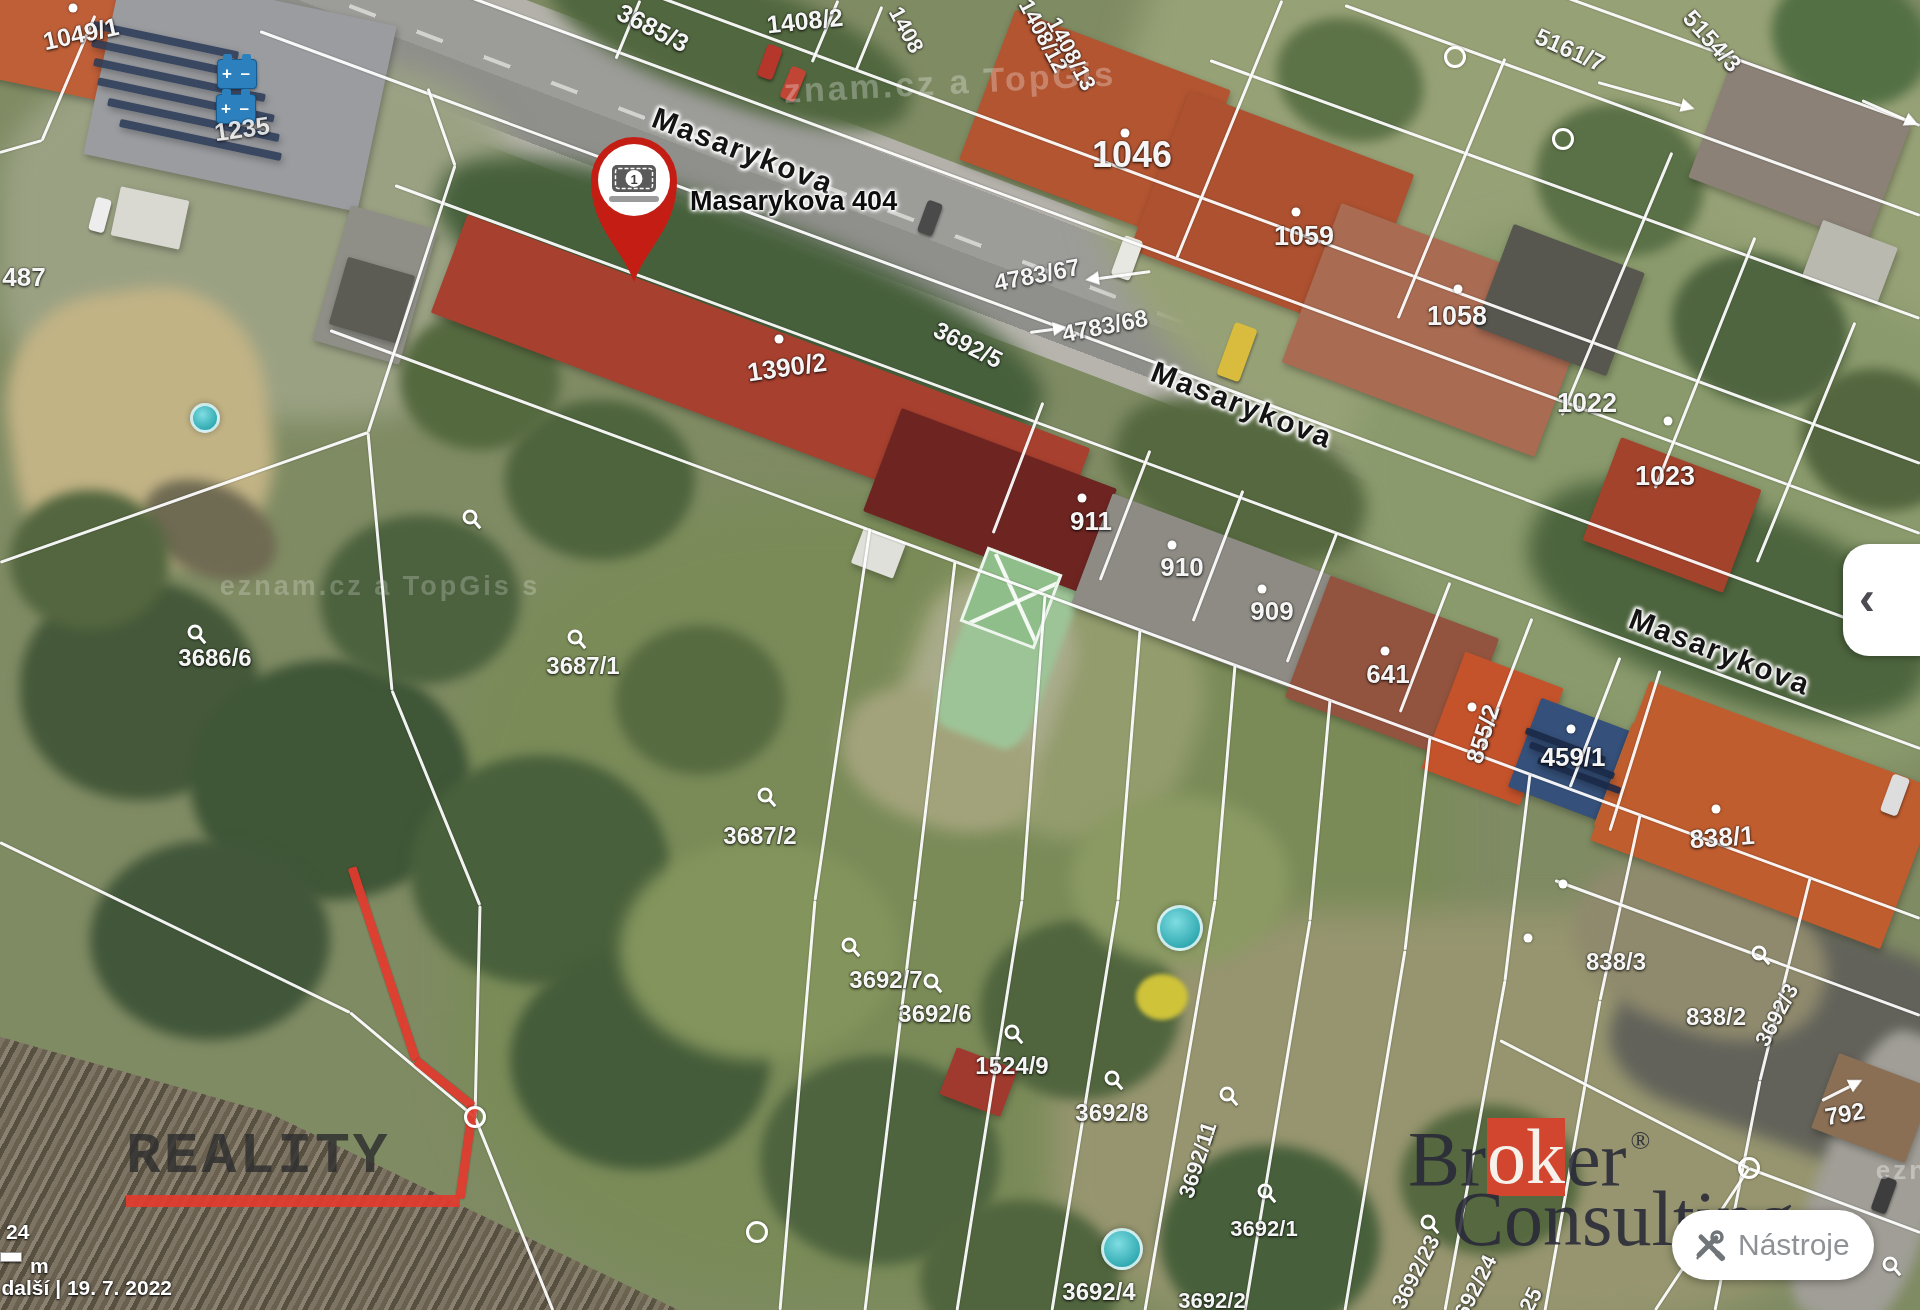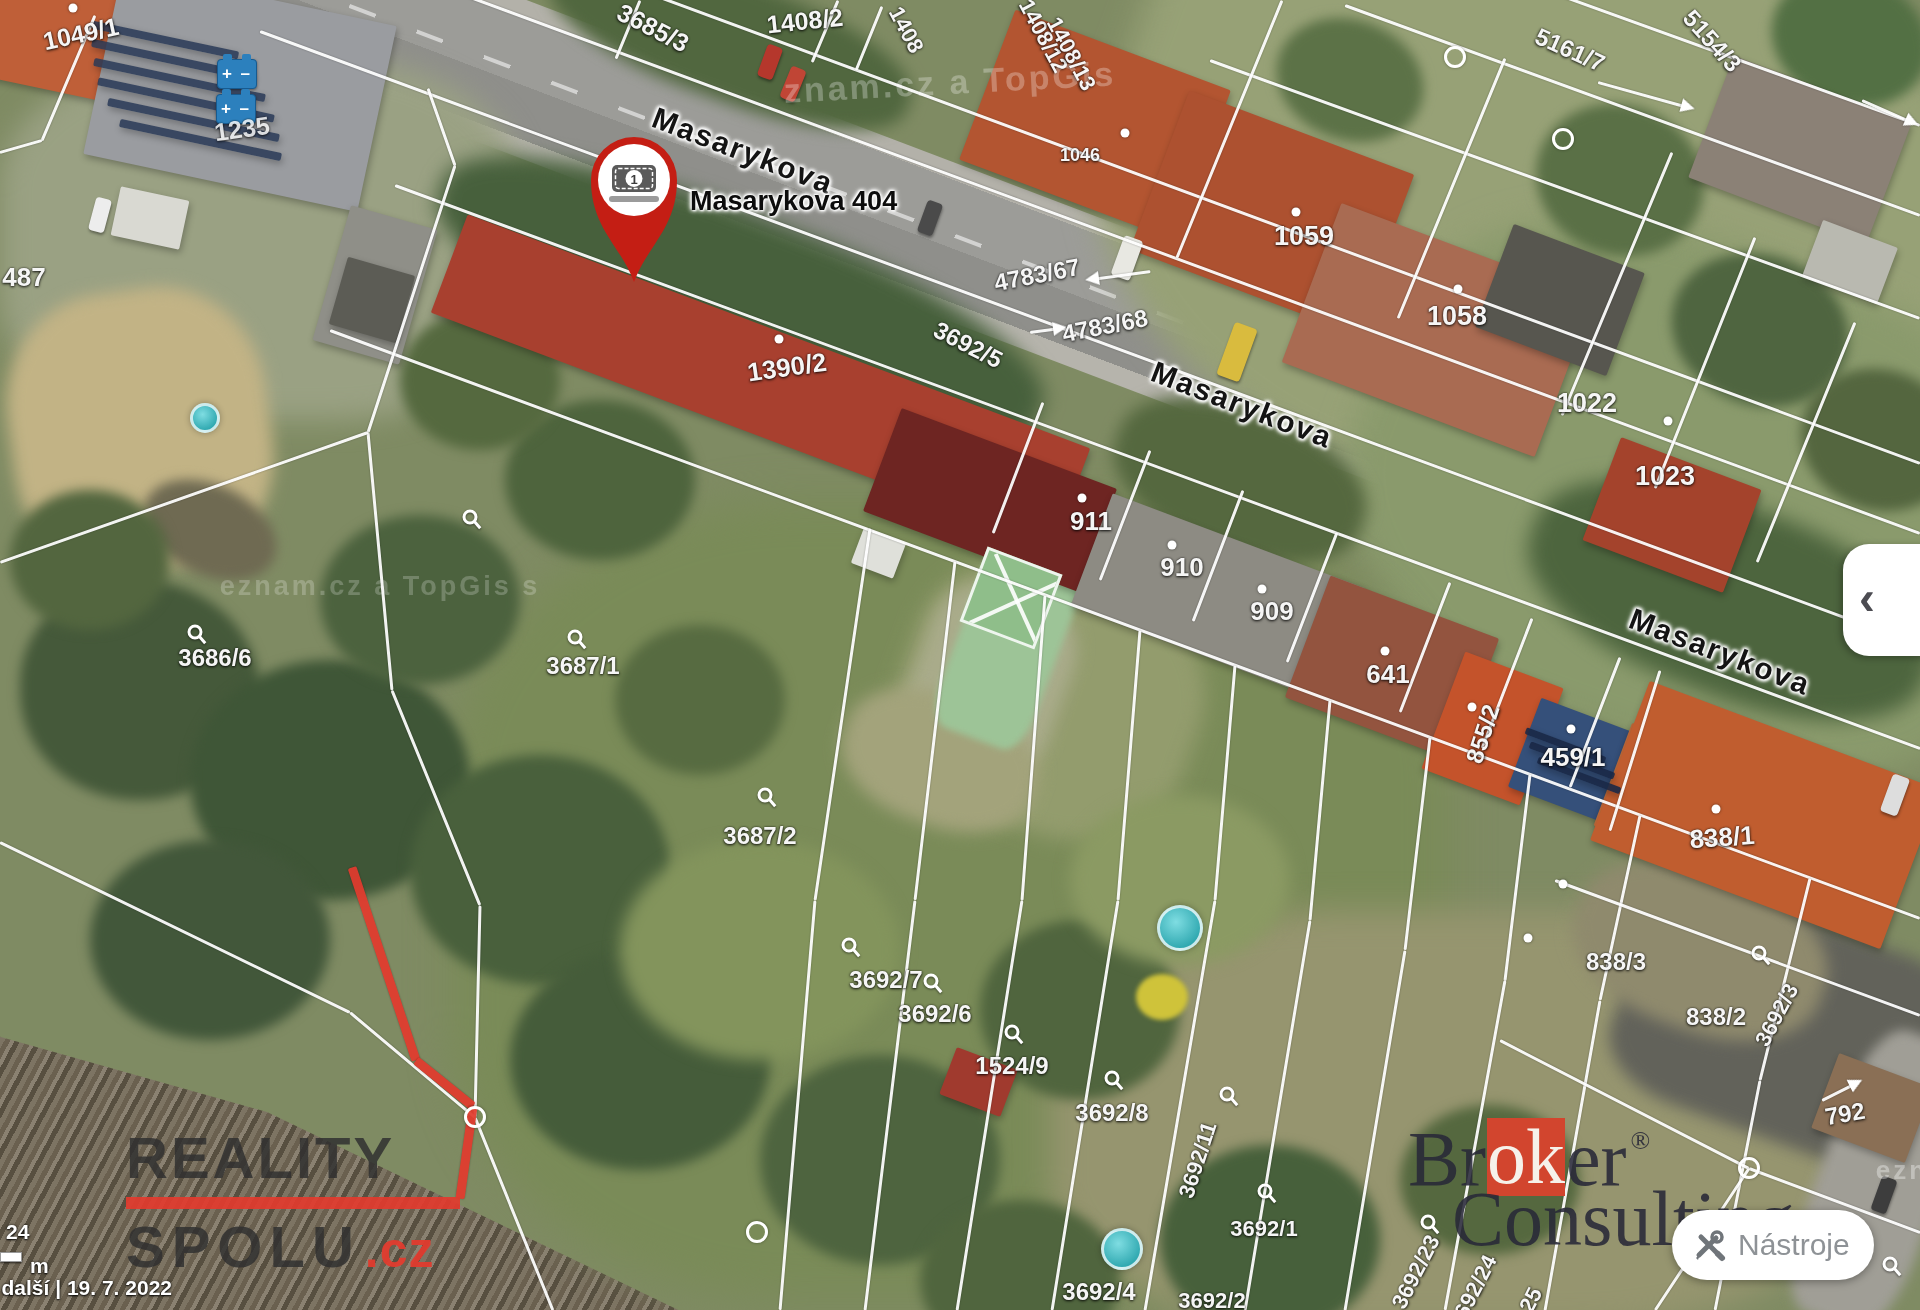--- a/index.html
+++ b/index.html
@@ -47,21 +47,21 @@
   .batt{position:absolute;width:40px;height:30px;transform:translate(-50%,-50%);background:#2c80bd;
     border:1px solid #175a8f;border-radius:4px;color:#fff;font-weight:bold;font-size:17px;
     display:flex;align-items:center;justify-content:center;letter-spacing:2px;box-shadow:0 1px 3px rgba(0,0,0,.45);}
   .batt:before,.batt:after{content:"";position:absolute;top:-6px;width:9px;height:6px;background:#2c80bd;border-radius:2px 2px 0 0;}
   .batt:before{left:5px;} .batt:after{right:5px;}
   
   #pin{position:absolute;left:589px;top:134px;width:90px;height:150px;}
   #marker-label{position:absolute;left:690px;top:186px;font-size:27px;font-weight:bold;color:#0c0c0c;
     white-space:nowrap;text-shadow:0 0 4px #fff,0 0 5px #fff,0 0 6px #fff,1px 1px 2px #fff,-1px -1px 2px #fff;}
   
-  #reality{position:absolute;left:126px;top:1124px;color:rgba(48,48,48,.84);}
+  #reality{position:absolute;left:126px;top:1124px;color:rgba(48,48,48,.84);font-family:Liberation Mono, monospace;}
   #reality .l1{font-size:58px;font-weight:bold;letter-spacing:3px;}
   #reality .bar{width:334px;height:12px;background:rgba(226,59,46,.92);margin-top:6px;}
   #reality .row{display:flex;align-items:flex-start;margin-top:4px;}
   #reality .l2{font-size:58px;font-weight:bold;letter-spacing:7px;}
   #reality .tld{font-size:50px;font-weight:bold;color:rgba(226,59,46,.95);margin-left:4px;margin-top:8px;letter-spacing:1px;}
   #broker{position:absolute;left:1408px;top:1118px;color:rgba(40,40,56,.88);font-family:"Liberation Serif",serif;}
   #broker .row1{display:flex;align-items:flex-end;font-size:78px;line-height:.95;}
   #broker .okbox{width:78px;height:78px;background:#d2452e;color:#f6f1ea;display:flex;align-items:center;
     justify-content:center;margin:0 1px;}
   #broker .reg{font-size:26px;margin-bottom:42px;margin-left:4px;}
@@ -287,21 +287,21 @@
         <div class="ahead" style="left: 1849px; top: 1076px; transform: rotate(-0.463648rad);"></div>
       </div>
     <div id="labels" class="layer">
         <div class="lbl plabel" style="left: 81px; top: 34px; font-size: 25px; transform: translate(-50%, -50%) rotate(-12deg);">1049/1</div>
         <div class="lbl plabel" style="left: 242px; top: 129px; font-size: 25px; transform: translate(-50%, -50%) rotate(-8deg); opacity: 0.85;">1235</div>
         <div class="lbl plabel" style="left: 653px; top: 28px; font-size: 25px; transform: translate(-50%, -50%) rotate(27deg);">3685/3</div>
         <div class="lbl plabel" style="left: 805px; top: 21px; font-size: 25px; transform: translate(-50%, -50%) rotate(-6deg);">1408/2</div>
         <div class="lbl plabel" style="left: 906px; top: 30px; font-size: 22px; transform: translate(-50%, -50%) rotate(62deg);">1408</div>
         <div class="lbl plabel" style="left: 1043px; top: 36px; font-size: 22px; transform: translate(-50%, -50%) rotate(62deg);">1408/12</div>
         <div class="lbl plabel" style="left: 1071px; top: 54px; font-size: 22px; transform: translate(-50%, -50%) rotate(62deg);">1408/13</div>
-        <div class="lbl plabel" style="left: 1080px; top: 155px; font-size: 18px; transform: translate(-50%, -50%) rotate(0deg);">1046</div>
+        <div class="lbl plabel" style="left: 1132px; top: 155px; font-size: 36px; transform: translate(-50%, -50%) rotate(0deg);">1046</div>
         <div class="lbl plabel" style="left: 1304px; top: 236px; font-size: 27px; transform: translate(-50%, -50%) rotate(0deg);">1059</div>
         <div class="lbl plabel" style="left: 1457px; top: 316px; font-size: 27px; transform: translate(-50%, -50%) rotate(0deg);">1058</div>
         <div class="lbl plabel" style="left: 1587px; top: 403px; font-size: 27px; transform: translate(-50%, -50%) rotate(0deg);">1022</div>
         <div class="lbl plabel" style="left: 1665px; top: 476px; font-size: 27px; transform: translate(-50%, -50%) rotate(0deg);">1023</div>
         <div class="lbl plabel" style="left: 1570px; top: 50px; font-size: 24px; transform: translate(-50%, -50%) rotate(24deg);">5161/7</div>
         <div class="lbl plabel" style="left: 1712px; top: 41px; font-size: 24px; transform: translate(-50%, -50%) rotate(48deg);">5154/3</div>
         <div class="lbl plabel" style="left: 24px; top: 277px; font-size: 26px; transform: translate(-50%, -50%) rotate(0deg);">487</div>
         <div class="lbl plabel" style="left: 1037px; top: 275px; font-size: 24px; transform: translate(-50%, -50%) rotate(-11deg);">4783/67</div>
         <div class="lbl plabel" style="left: 1105px; top: 326px; font-size: 24px; transform: translate(-50%, -50%) rotate(-11deg);">4783/68</div>
         <div class="lbl plabel" style="left: 968px; top: 345px; font-size: 24px; transform: translate(-50%, -50%) rotate(27deg);">3692/5</div>
@@ -348,24 +348,20 @@
         <rect x="26.5" y="34.5" width="37" height="20" rx="3" fill="none" stroke="#ffffff" stroke-width="1.5" stroke-dasharray="4 2"></rect>
         <circle cx="45" cy="44.5" r="8.5" fill="#ffffff"></circle>
         <text x="45" y="49.5" text-anchor="middle" font-size="13" font-weight="bold" font-family="Liberation Sans, sans-serif" fill="#3c3c3c">1</text>
       </svg>
     </div>
     <div id="marker-label">Masarykova 404</div>
 
     <div id="reality">
       <div class="l1">REALITY</div>
       <div class="bar"></div>
-      <div class="row">
-        <span class="l2">SPOLU</span>
-        <span class="tld">.cz</span>
-      </div>
     </div>
 
     <div id="broker">
       <div class="row1">
         <span>Br</span>
         <span class="okbox">
           <span>ok</span>
         </span>
         <span>er</span>
         <span class="reg">®</span>

